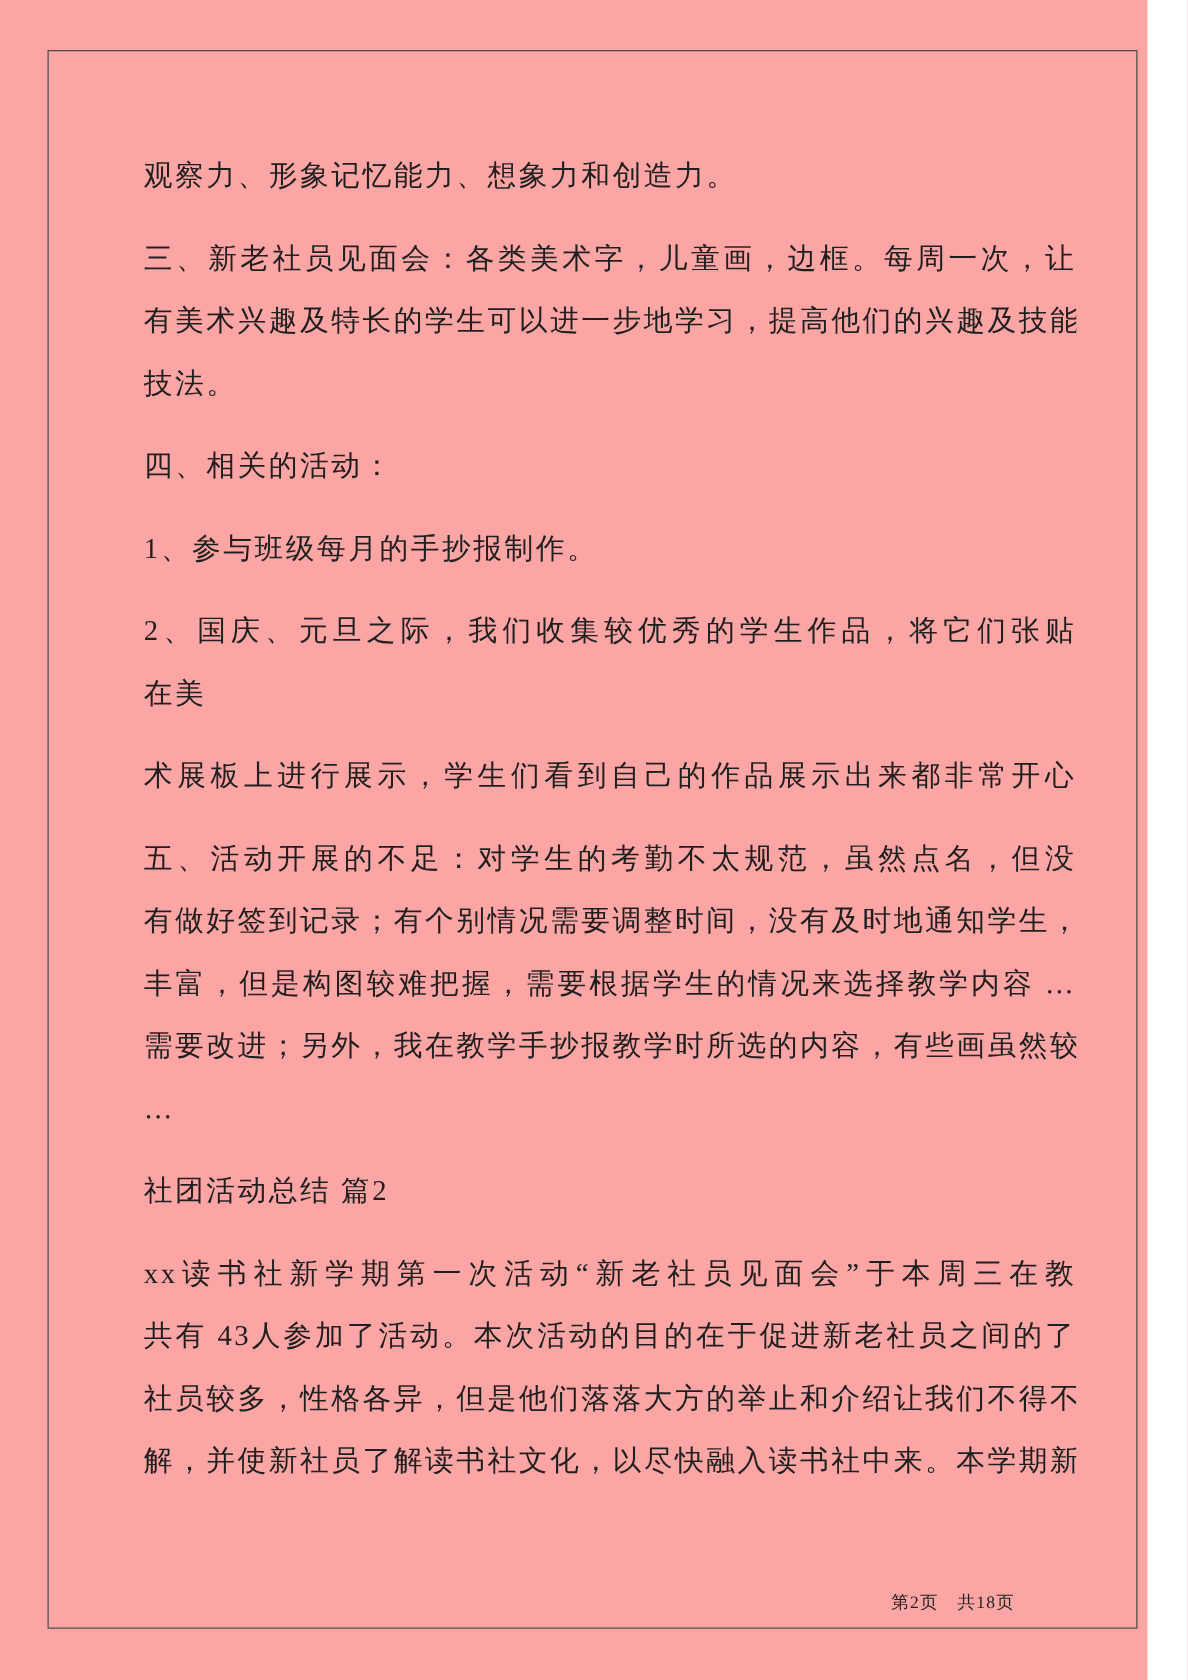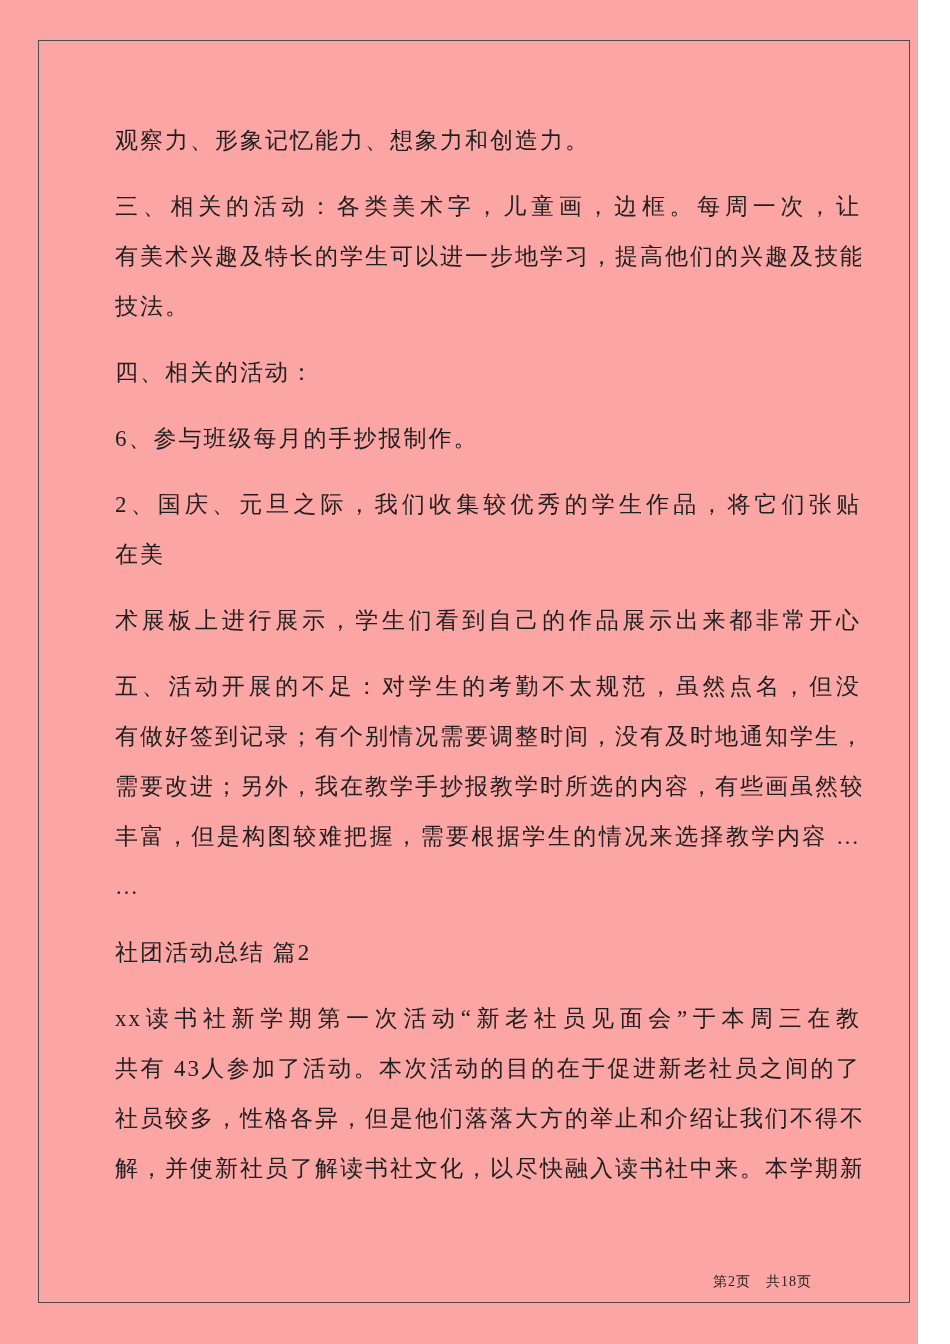--- a/index.html
+++ b/index.html
@@ -66,52 +66,52 @@
 
   <div class="content">
 
     <p class="para">
       </p>
       <div class="line">观察力、形象记忆能力、想象力和创造力。</div>
     <p></p>
 
     <p class="para indented">
       </p>
-      <div class="line full">三、相关的活动：各类美术字，儿童画，边框。每周一次，让</div>
+      <div class="line full">三、新老社员见面会：各类美术字，儿童画，边框。每周一次，让</div>
       <div class="line full">有美术兴趣及特长的学生可以进一步地学习，提高他们的兴趣及技能</div>
       <div class="line">技法。</div>
     <p></p>
 
     <p class="para indented">
       </p>
       <div class="line">四、相关的活动：</div>
     <p></p>
 
     <p class="para indented">
       </p>
-      <div class="line">6、参与班级每月的手抄报制作。</div>
+      <div class="line">1、参与班级每月的手抄报制作。</div>
     <p></p>
 
     <p class="para indented">
       </p>
       <div class="line full">2、国庆、元旦之际，我们收集较优秀的学生作品，将它们张贴</div>
       <div class="line">在美</div>
     <p></p>
 
     <p class="para indented">
       </p>
       <div class="line full">术展板上进行展示，学生们看到自己的作品展示出来都非常开心</div>
     <p></p>
 
     <p class="para indented">
       </p>
       <div class="line full">五、活动开展的不足：对学生的考勤不太规范，虽然点名，但没</div>
       <div class="line full">有做好签到记录；有个别情况需要调整时间，没有及时地通知学生，</div>
+      <div class="line full">丰富，但是构图较难把握，需要根据学生的情况来选择教学内容 …</div>
       <div class="line full">需要改进；另外，我在教学手抄报教学时所选的内容，有些画虽然较</div>
-      <div class="line full">丰富，但是构图较难把握，需要根据学生的情况来选择教学内容 …</div>
       <div class="line">…</div>
     <p></p>
 
     <p class="para">
       </p>
       <div class="line">社团活动总结 篇2</div>
     <p></p>
 
     <p class="para indented">
       </p>

